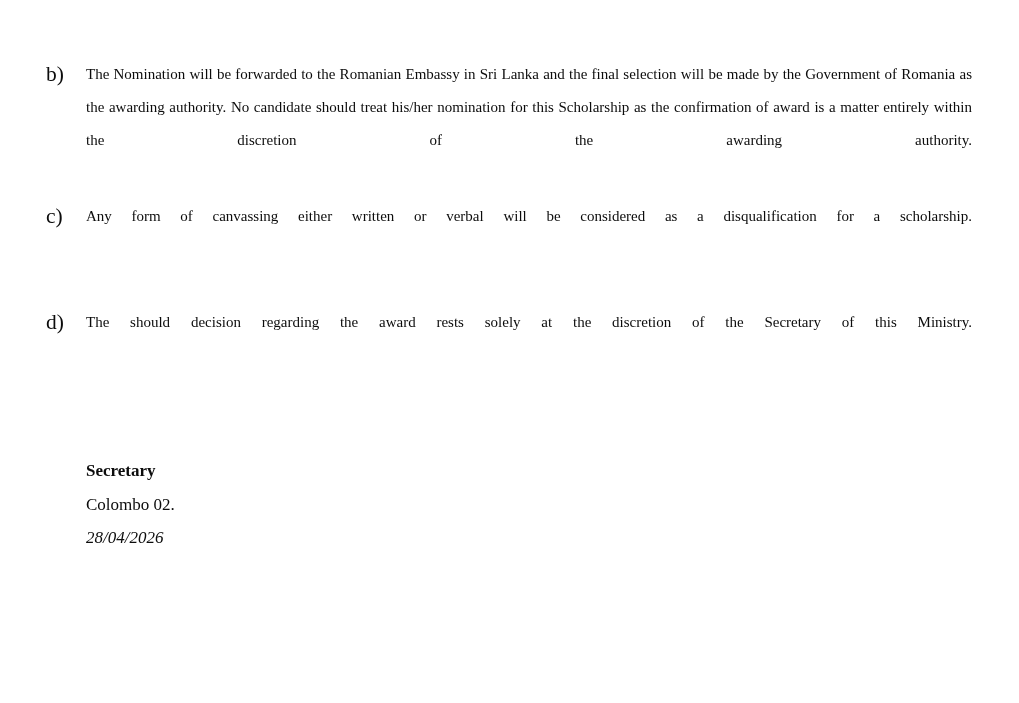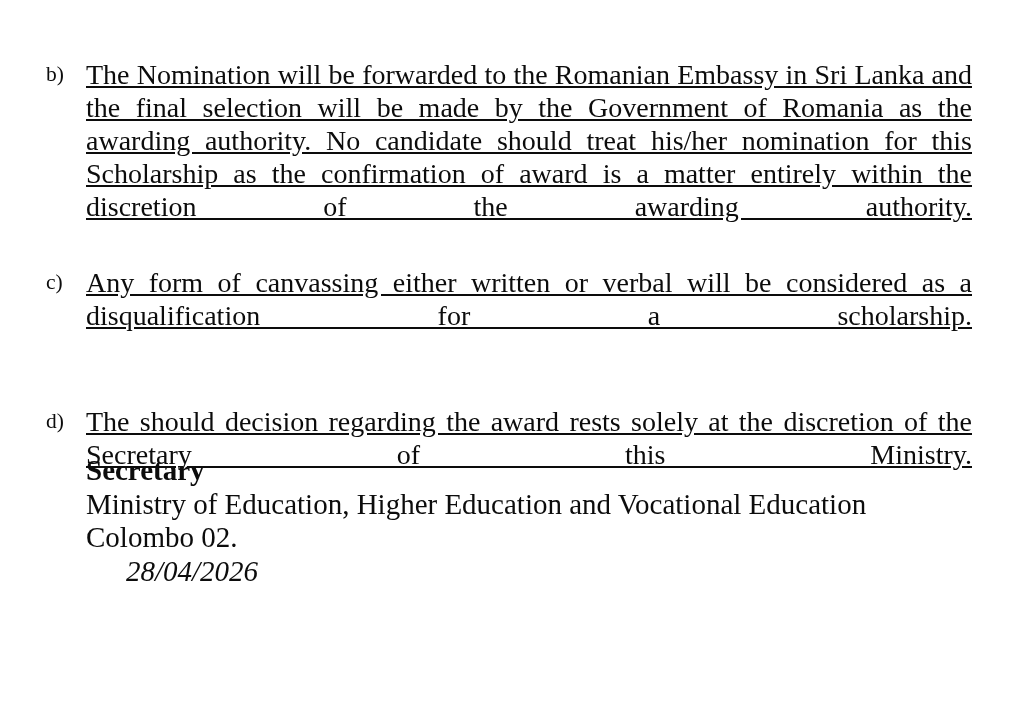--- a/index.html
+++ b/index.html
@@ -47,49 +47,48 @@
     width: 40px;
     font-size: 21.5px;
     line-height: 33px;
     white-space: nowrap;
   }
 
   .clause-body {
     flex: 1 1 auto;
     text-align: justify;
     text-justify: inter-word;
-    font-size: 28px;
+    font-size: 15px;
     line-height: 33px;
     hyphens: none;
-    text-decoration: underline;
   }
   
   .clause-body::after {
     content: "";
     display: inline-block;
     width: 100%;
   }
 
   
   .signature-block {
     position: absolute;
     left: 86px;
     top: 454px;
     font-size: 21.5px;
     line-height: 33.5px;
   }
 
   .sig-line {
     white-space: nowrap;
-    font-size: 29px;
+    font-size: 17px;
     line-height: 33.5px;
   }
 
   .sig-line.bold { font-weight: bold; }
-  .sig-line.italic { font-style: italic; margin-left: 40px; }
+  .sig-line.italic { font-style: italic; }
 </style>
 </head>
 <body>
 
 <div class="page">
 
   <div class="clause-list">
 
     <div class="clause">
       <div class="clause-marker">b)</div>
@@ -103,18 +102,17 @@
 
     <div class="clause clause-gap-lg">
       <div class="clause-marker">d)</div>
       <div class="clause-body">The should decision regarding the award rests solely at the discretion of the Secretary of this Ministry.</div>
     </div>
 
   </div>
 
   <div class="signature-block">
     <div class="sig-line bold">Secretary</div>
-    <div class="sig-line">Ministry of Education, Higher Education and Vocational Education</div>
     <div class="sig-line">Colombo 02.</div>
     <div class="sig-line italic">28/04/2026</div>
   </div>
 
 </div>
 
 </body></html>

